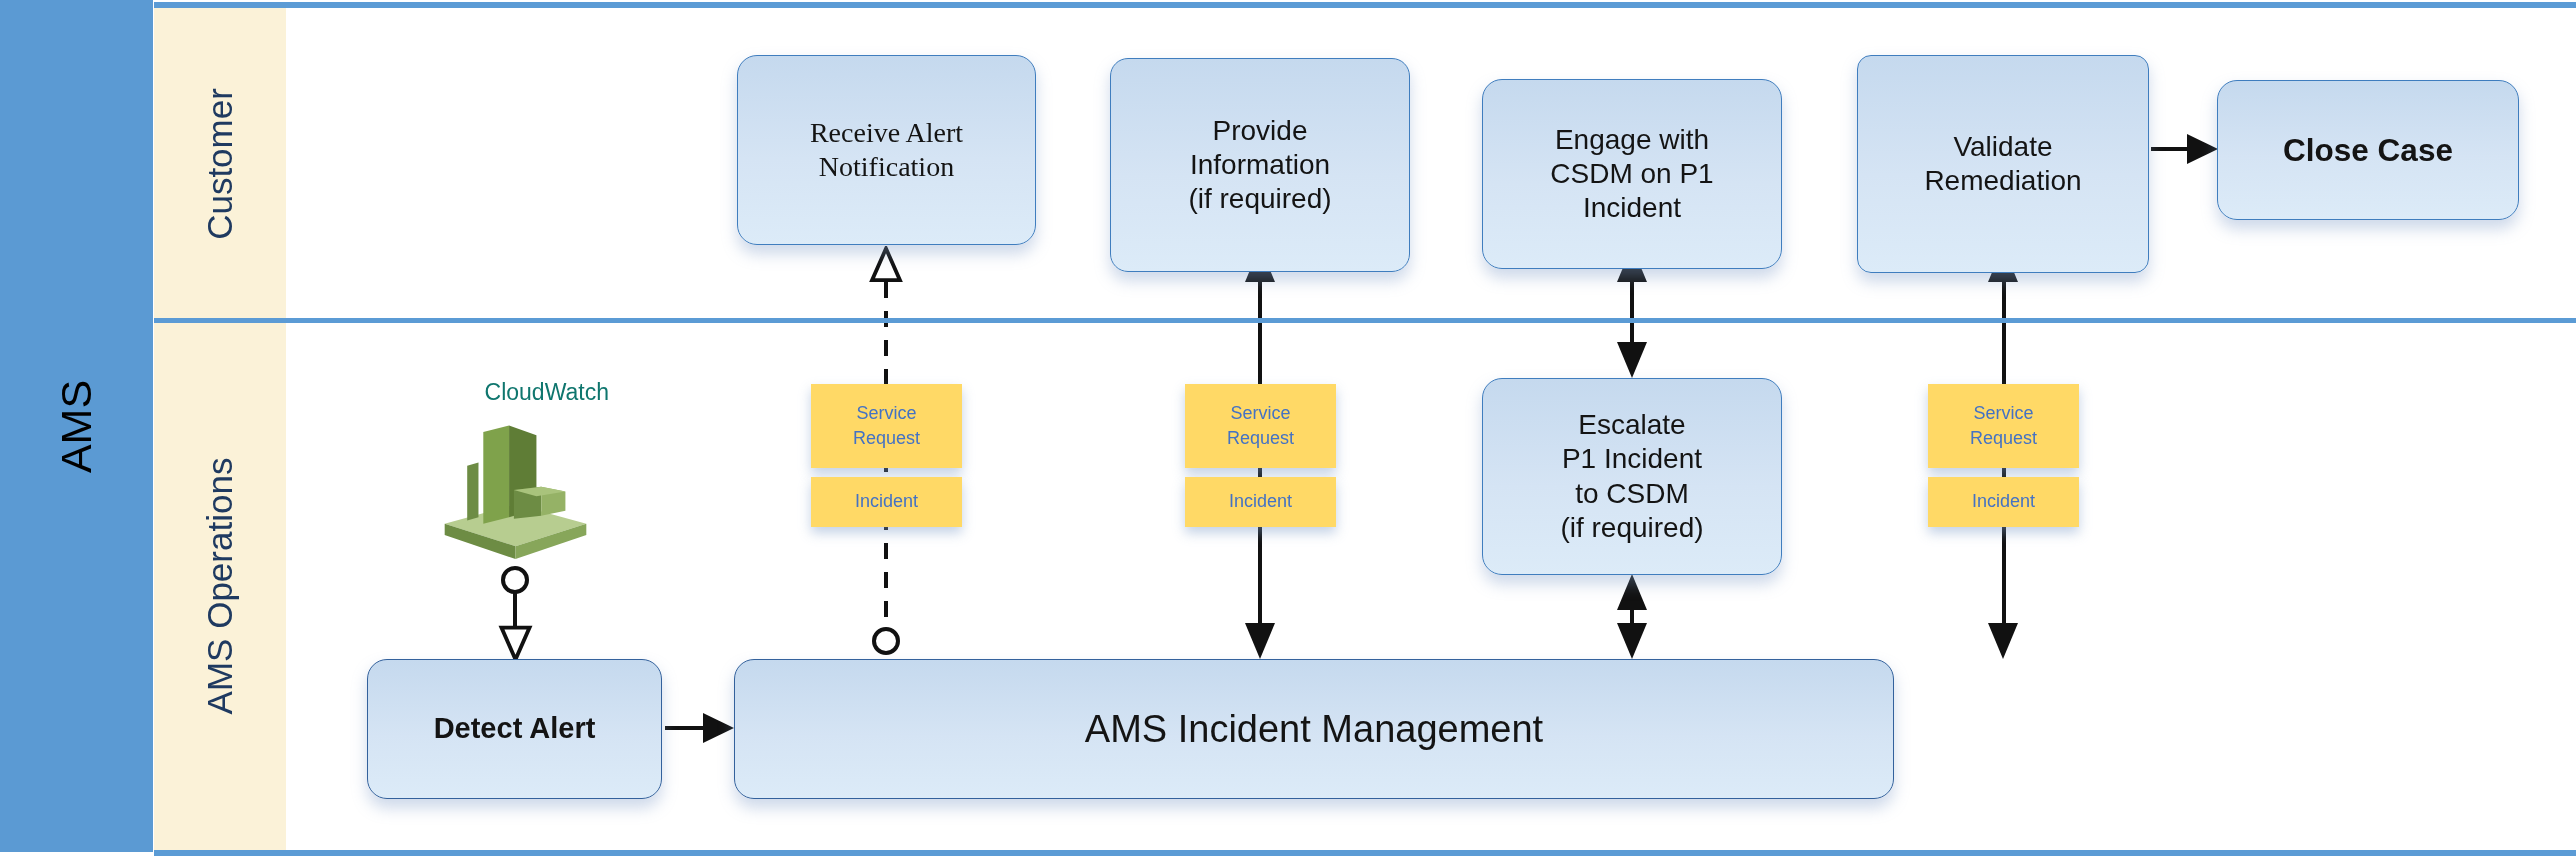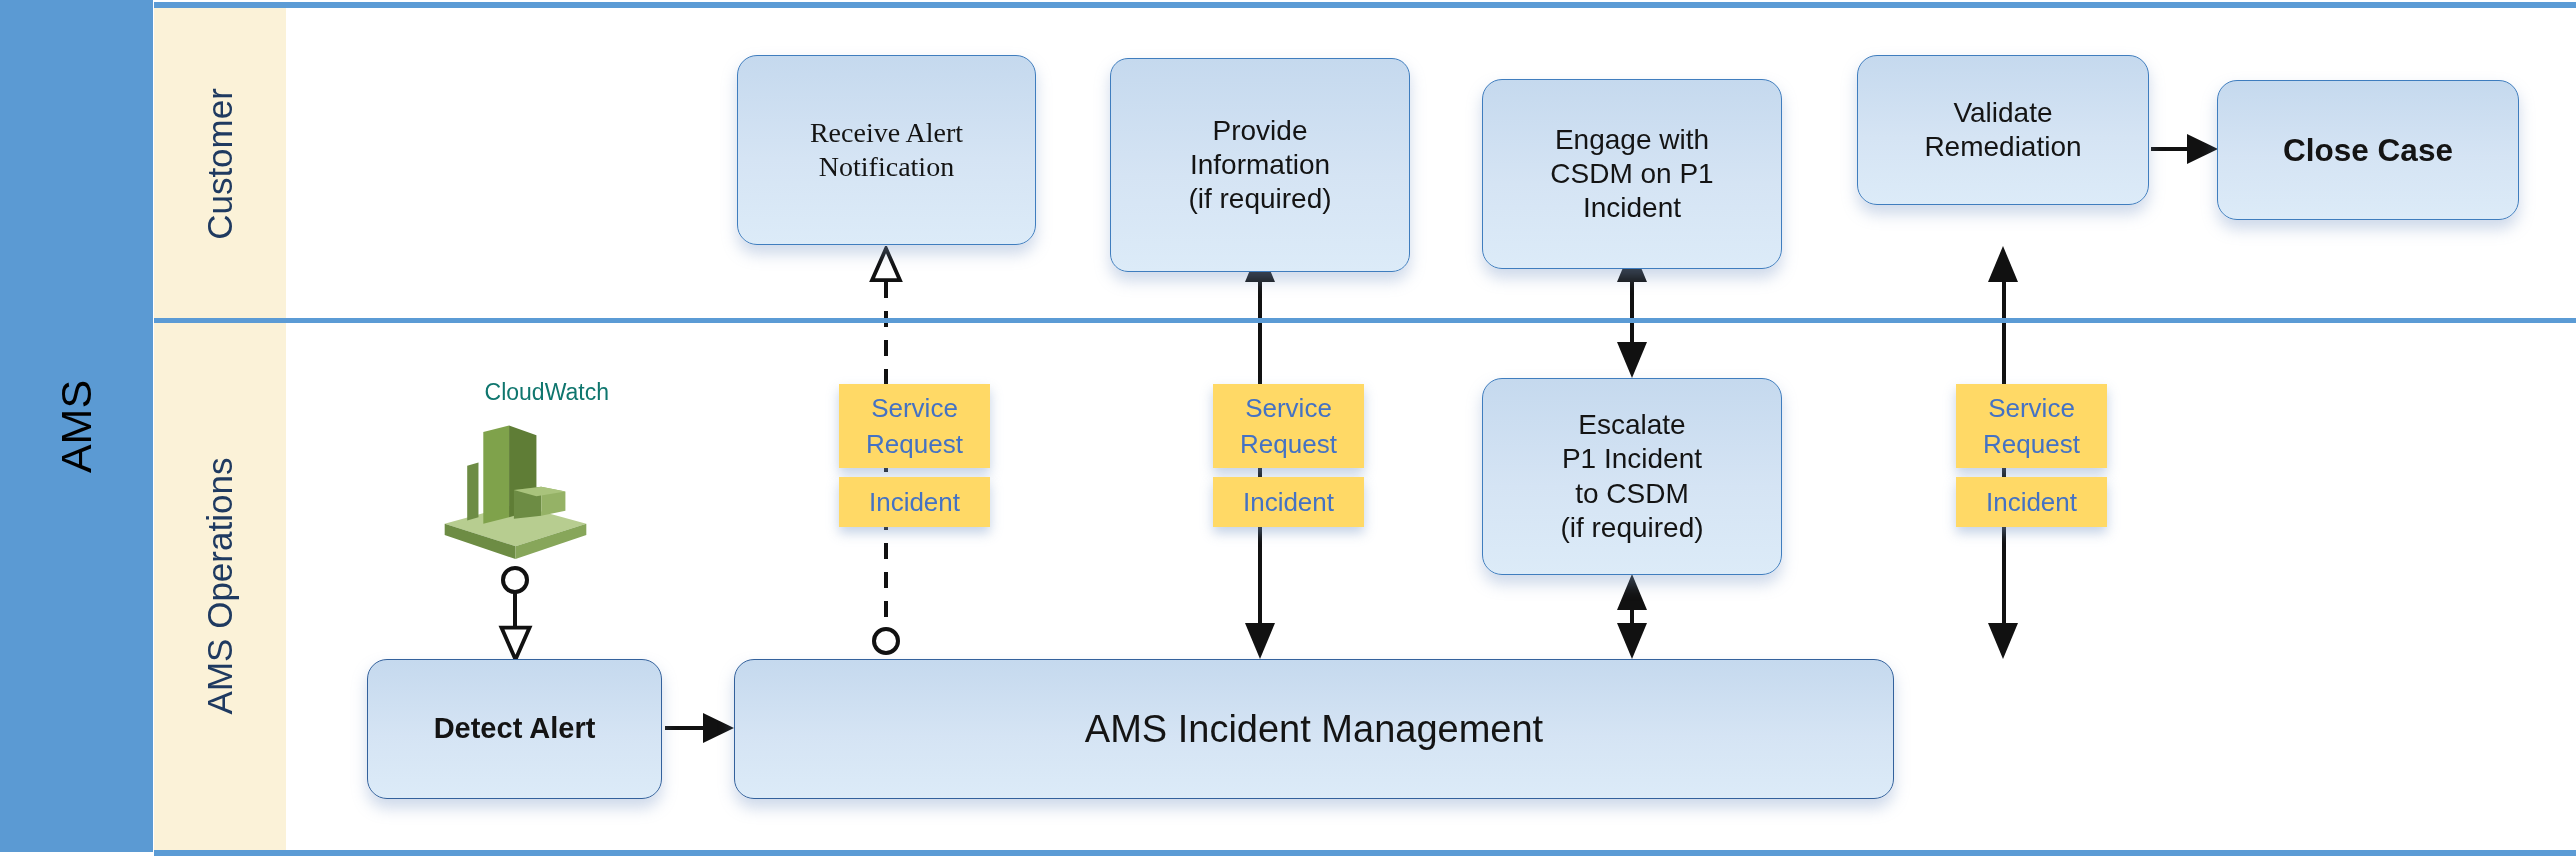--- a/index.html
+++ b/index.html
@@ -27,30 +27,30 @@
   .node{box-sizing:border-box;border:1.9px solid #3f7dbe;border-radius:20px;
         background:linear-gradient(180deg,#c5d9ee 0%,#d5e4f4 55%,#dcebf8 100%);
         box-shadow:0 8.8px 15px rgba(125,155,200,.38);
         display:flex;align-items:center;justify-content:center;text-align:center;
         font-size:28px;color:#141414;line-height:1.22;white-space:pre-line;z-index:3;}
   .node.dark{border-color:#33619c;}
   .node.bold{font-weight:bold;}
   .n-receive {left:737px;top:55px;width:299px;height:190px;font-family:Liberation Serif, serif;}
   .n-provide {left:1110px;top:58px;width:300px;height:214px;border-radius:18px;}
   .n-engage  {left:1482px;top:55px;width:300px;height:190px;margin-top:24px;}
-  .n-validate{left:1857px;top:55px;width:292px;height:150px;}
+  .n-validate{left:1857px;top:55px;width:292px;height:218px;border-radius:14px;}
   .n-close   {left:2217px;top:80px;width:302px;height:140px;font-size:31.5px;}
   .n-escalate{left:1482px;top:378px;width:300px;height:197px;}
   .n-detect  {left:367px;top:659px;width:295px;height:140px;font-size:29px;}
   .n-ams     {left:734px;top:659px;width:1160px;height:140px;font-size:38px;}
 
   
   .tag{background:#ffd966;color:#4472c4;display:flex;align-items:center;justify-content:center;
-       text-align:center;font-size:26px;line-height:1.4;white-space:pre-line;
-       box-shadow:0 6.3px 11.3px rgba(125,155,200,.45);z-index:3;margin-left:28px;}
+       text-align:center;font-size:18px;line-height:1.4;white-space:pre-line;
+       box-shadow:0 6.3px 11.3px rgba(125,155,200,.45);z-index:3;}
   .tag.sr{width:151px;height:84px;}
   .tag.inc{width:151px;height:50px;}
   .c1{left:811px;} .c2{left:1185px;} .c4{left:1928px;}
   .row-sr{top:384px;} .row-inc{top:477px;}
 
   
   .shaft{background:#111;z-index:2;}
   .dash-v{width:3.8px;z-index:2;
      background:repeating-linear-gradient(to bottom,#111 0,#111 16.4px,transparent 16.4px,transparent 29px);}
   .tri{width:0;height:0;z-index:2;}

